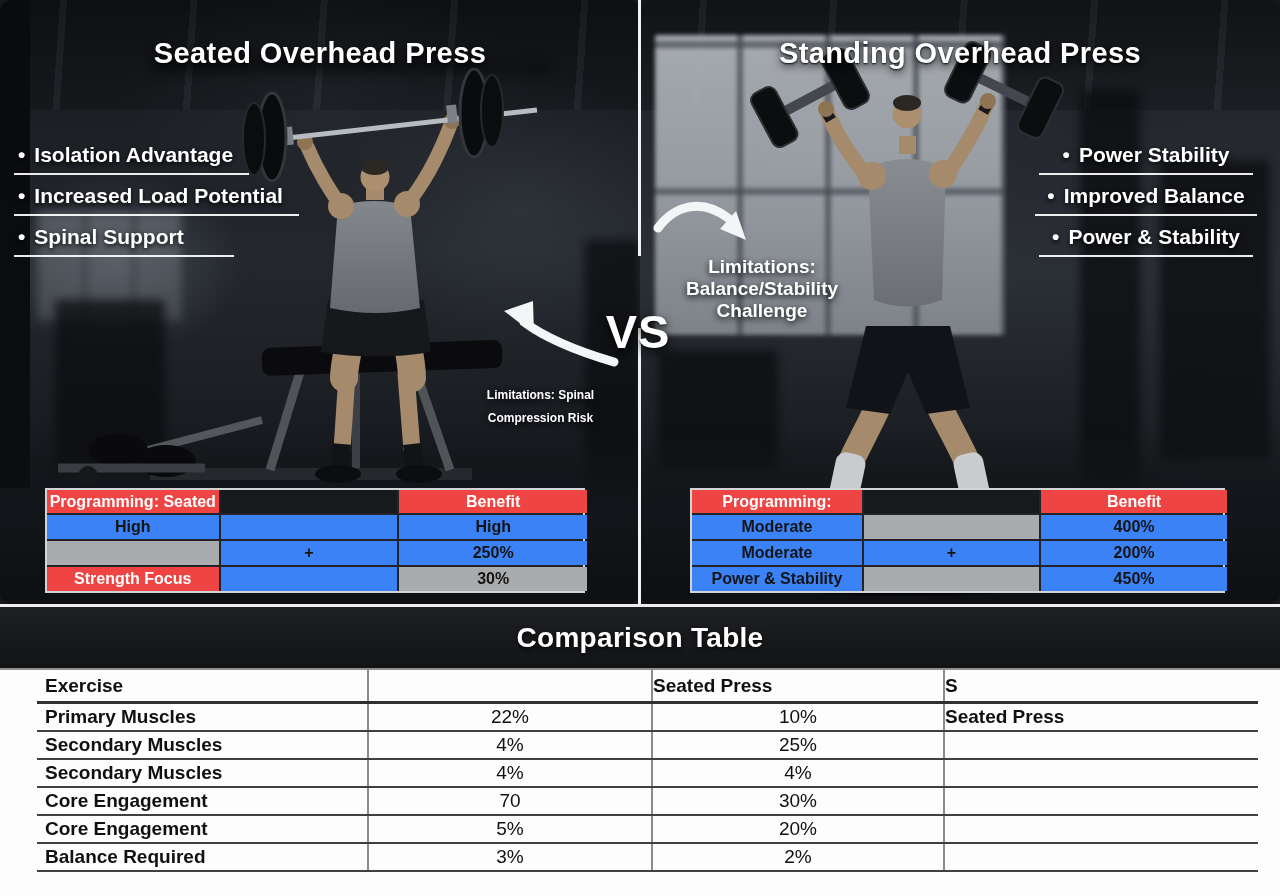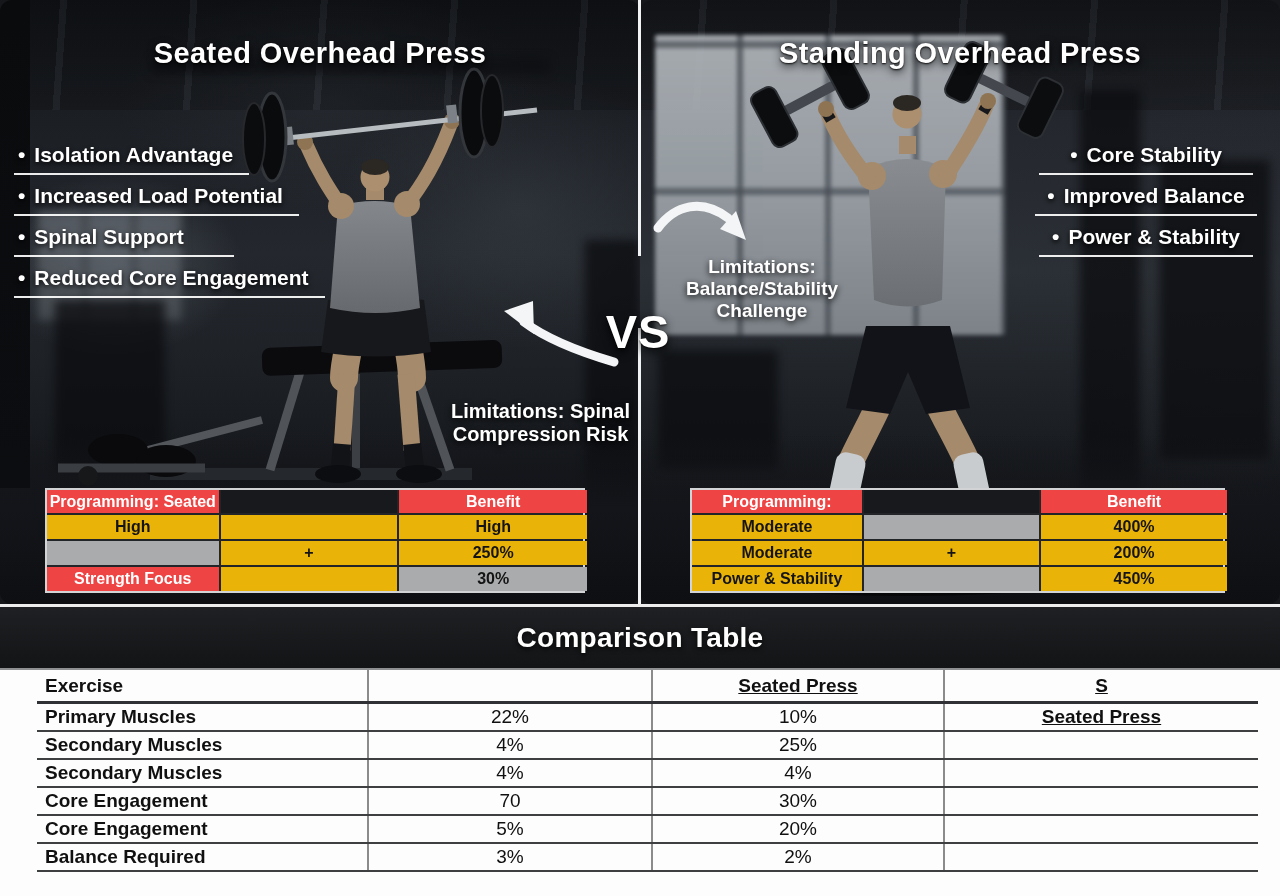--- a/index.html
+++ b/index.html
@@ -53,33 +53,33 @@
   .b-line{display:inline-block;padding:0 16px 7px 4px;min-width:200px;
       border-bottom:2px solid rgba(255,255,255,.92);}
   .dot{margin-right:9px;}
   .bullets-left{left:14px;top:144px;align-items:flex-start;}
   .bullets-right{left:1022px;top:144px;width:248px;align-items:center;text-align:center;}
   .bullets-right .b-line{padding:0 12px 7px 12px;min-width:190px;}
 
   .limitation{position:absolute;color:#fff;font-weight:bold;text-align:center;
       text-shadow:0 2px 6px rgba(0,0,0,.95);}
   .limitation .lim-line{display:block;}
-  .lim-left{left:448px;top:384px;width:185px;font-size:20px;line-height:23px;margin-top:16px;}
+  .lim-left{left:448px;top:384px;width:185px;font-size:12px;line-height:23px;}
   .lim-right{left:678px;top:256px;width:168px;font-size:19px;line-height:22px;}
 
   .arrow-svg{position:absolute;overflow:visible;}
 
   
   .prog{position:absolute;top:488px;display:grid;grid-template-columns:32% 33% 35%;
         grid-template-rows:23px 24px 24px 24px;gap:2px;background:#222428;
         border:2px solid #d2d3d5;box-sizing:border-box;}
   .prog-left{left:45px;width:540px;}
   .prog-right{left:690px;width:535px;}
   .prog .cell{display:flex;align-items:center;justify-content:center;
-        font-size:16px;font-weight:bold;color:#141414;background:#eab308;}
+        font-size:16px;font-weight:bold;color:#141414;background:#3b82f6;}
   .prog .cell.dark{background:#ef4444;color:#fff;}
   .prog .cell.mid{background:rgba(16,18,20,.6);}
   .prog .cell.shade{background:#aaabad;}
 
   
   .banner{position:absolute;left:0;top:604px;width:1280px;height:66px;box-sizing:border-box;
       background:linear-gradient(180deg,#1e2023,#131416);
       border-top:3px solid #ededee;border-bottom:2px solid #8e8f91;
       display:flex;align-items:center;justify-content:center;}
   .banner-title{color:#fff;font-size:28px;font-weight:bold;letter-spacing:.3px;
@@ -87,21 +87,21 @@
 
   
   .comparison{position:absolute;left:0;top:670px;width:1280px;height:226px;background:#fdfdfd;}
   table.cmp{border-collapse:collapse;margin-left:37px;width:1221px;table-layout:fixed;}
   table.cmp th, table.cmp td{padding:0;font-size:19px;color:#101010;overflow:hidden;white-space:nowrap;}
   table.cmp thead th{height:31px;border-bottom:3px solid #303134;}
   table.cmp td{height:26px;border-bottom:2px solid #3e3f41;}
   table.cmp .vline{border-right:2px solid #8b8b8b;}
   table.cmp .l{text-align:left;padding-left:8px;font-weight:bold;}
   table.cmp .c{text-align:center;font-weight:normal;}
-  table.cmp .cb{text-align:center;font-weight:bold;text-decoration:underline;}
+  table.cmp .cb{text-align:left;font-weight:bold;}
 </style>
 </head>
 <body>
 
 <div class="stage">
 
   <div class="photos">
 
     <section class="panel left">
       <div class="ceiling"></div>
@@ -168,23 +168,20 @@
 
       <div class="bullets bullets-left">
         <div class="bullet-item">
           <span class="b-line"><span class="dot">•</span><span>Isolation Advantage</span></span>
         </div>
         <div class="bullet-item">
           <span class="b-line"><span class="dot">•</span><span>Increased Load Potential</span></span>
         </div>
         <div class="bullet-item">
           <span class="b-line"><span class="dot">•</span><span>Spinal Support</span></span>
-        </div>
-        <div class="bullet-item">
-          <span class="b-line"><span class="dot">•</span><span>Reduced Core Engagement</span></span>
         </div>
       </div>
 
       <div class="limitation lim-left">
         <span class="lim-line">Limitations: Spinal</span>
         <span class="lim-line">Compression Risk</span>
       </div>
 
       <svg class="arrow-svg" style="left:490px;top:290px;width:140px;height:90px;" viewBox="0 0 140 90">
         <path d="M124 72 C90 62 58 50 34 32" stroke="#f4f5f6" stroke-width="9" fill="none" stroke-linecap="round"></path>
@@ -251,21 +248,21 @@
       <h1 class="photo-title">Standing Overhead Press</h1>
 
       <svg class="arrow-svg" style="left:10px;top:192px;width:120px;height:70px;" viewBox="0 0 120 70">
         <path d="M8 36 C25 13 52 6 78 26" stroke="#f4f5f6" stroke-width="9" fill="none" stroke-linecap="round"></path>
         <polygon points="70,37 86,19 96,48" fill="#f4f5f6"></polygon>
       </svg>
     </section>
 
     <div class="bullets bullets-right">
       <div class="bullet-item">
-        <span class="b-line"><span class="dot">•</span><span>Core Stability</span></span>
+        <span class="b-line"><span class="dot">•</span><span>Power Stability</span></span>
       </div>
       <div class="bullet-item">
         <span class="b-line"><span class="dot">•</span><span>Improved Balance</span></span>
       </div>
       <div class="bullet-item">
         <span class="b-line"><span class="dot">•</span><span>Power &amp; Stability</span></span>
       </div>
     </div>
 
     <div class="limitation lim-right">

